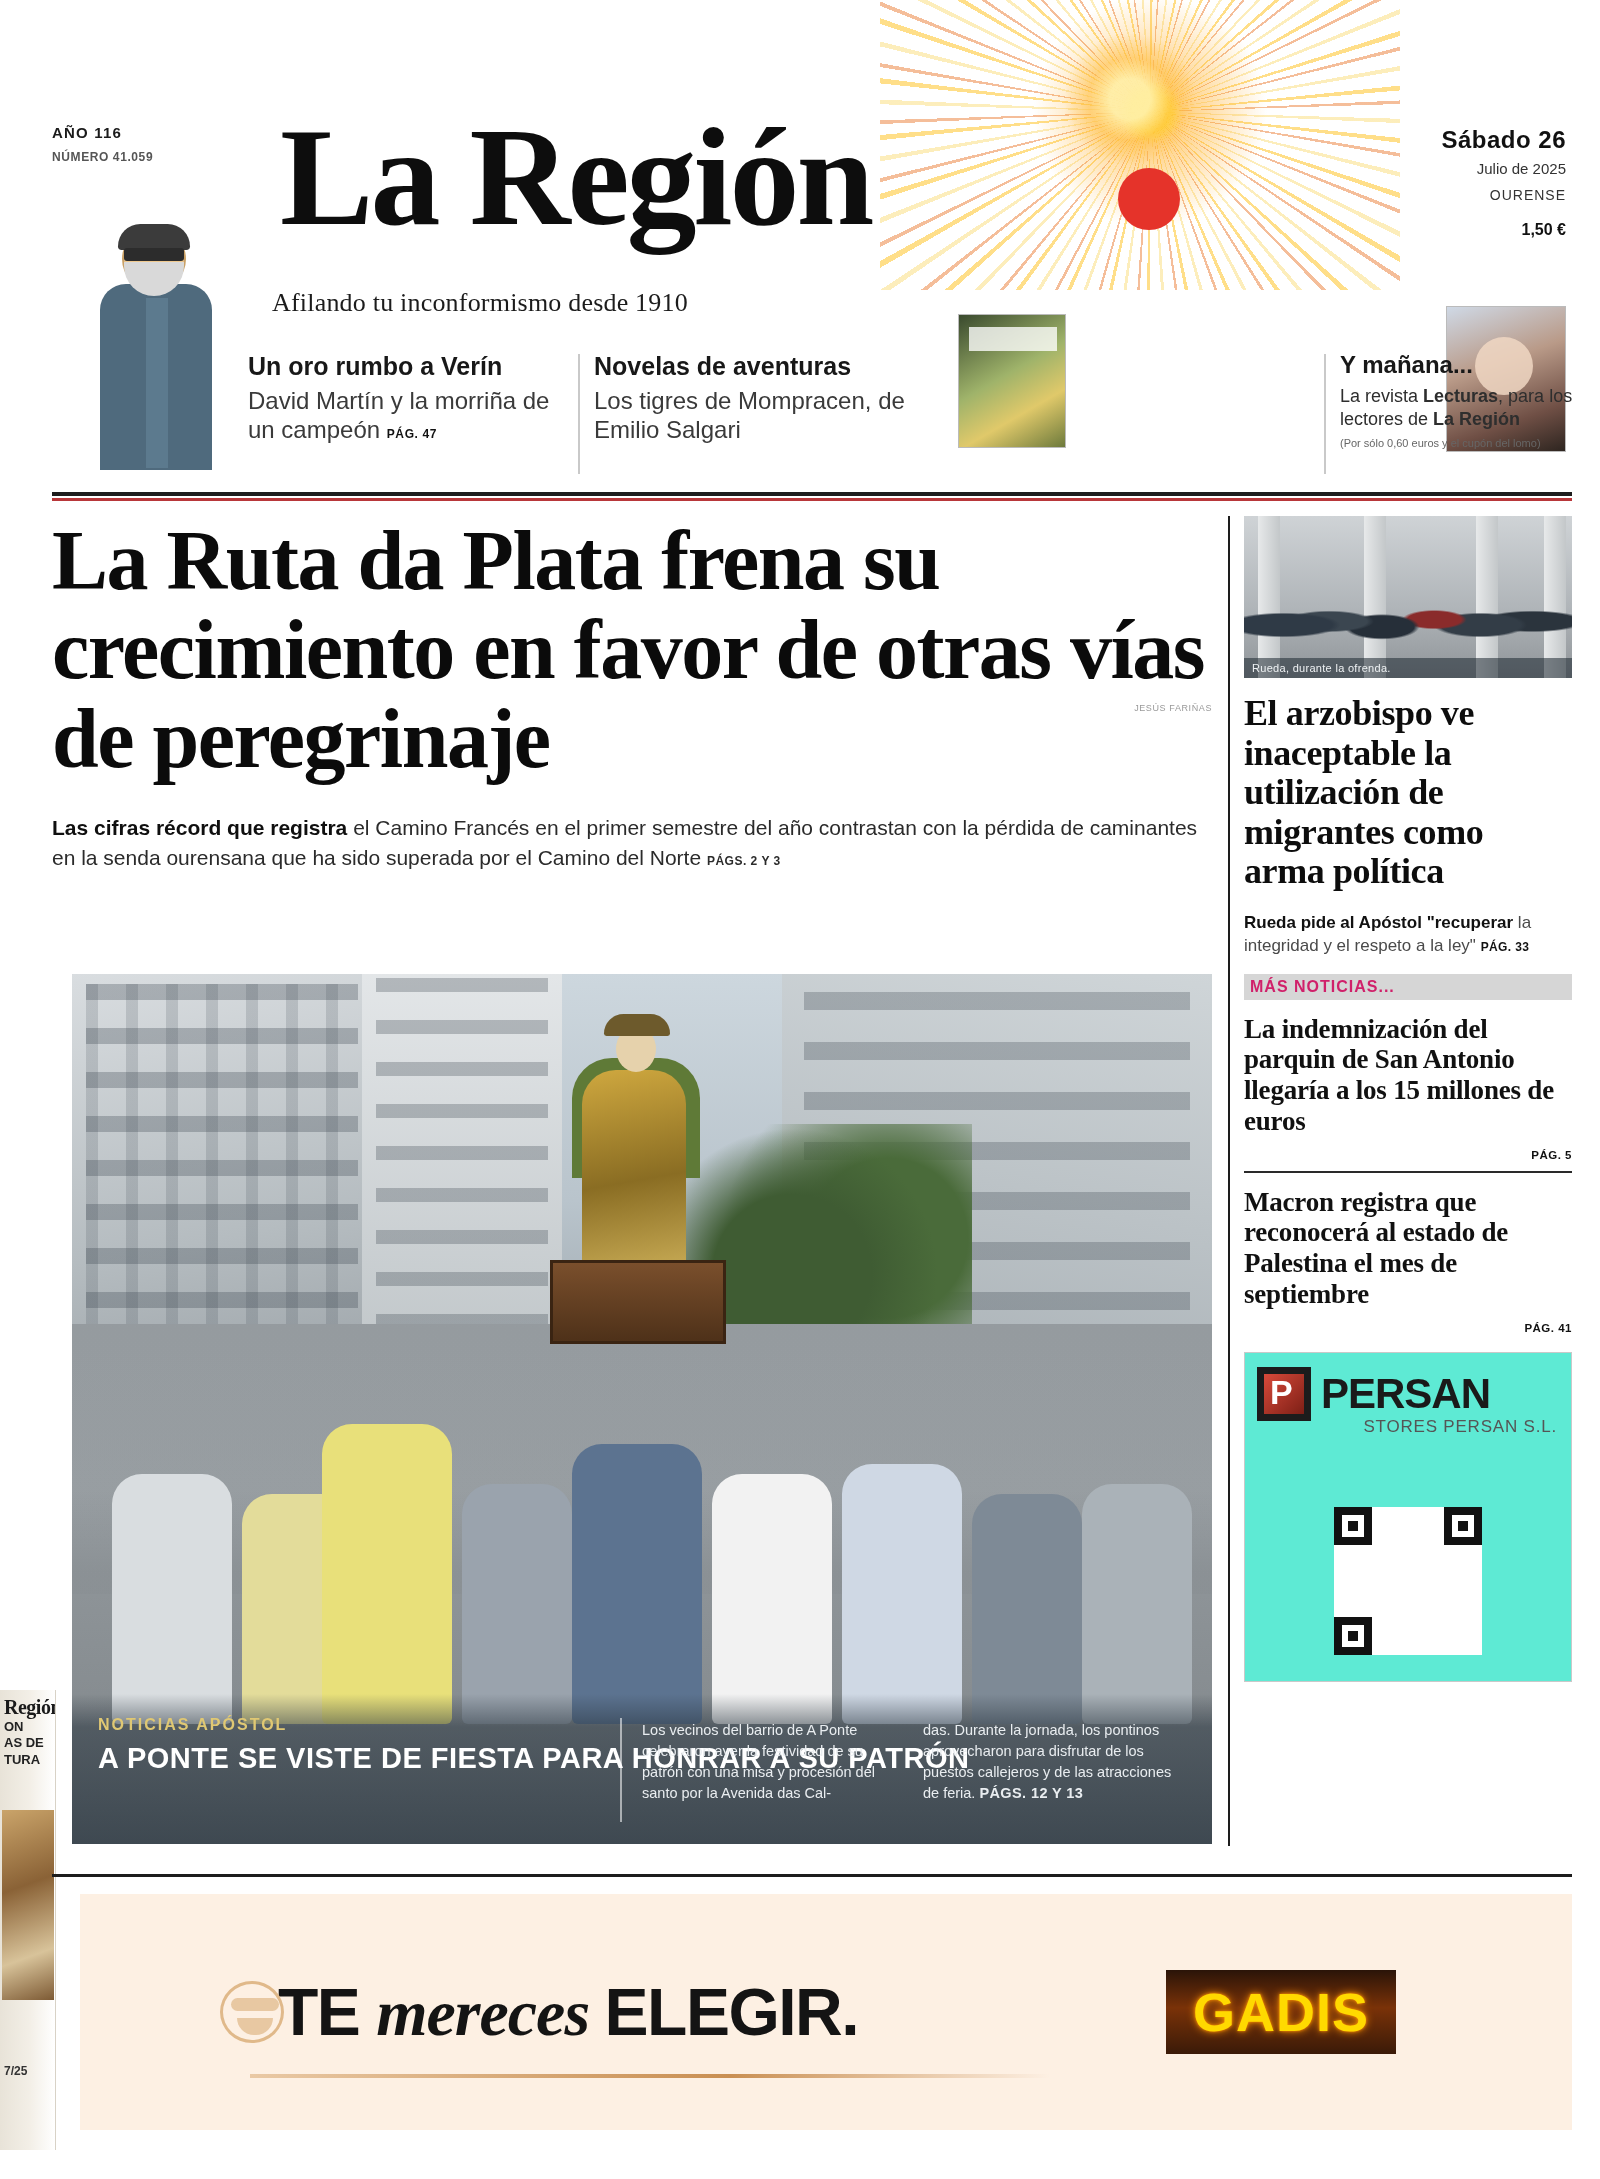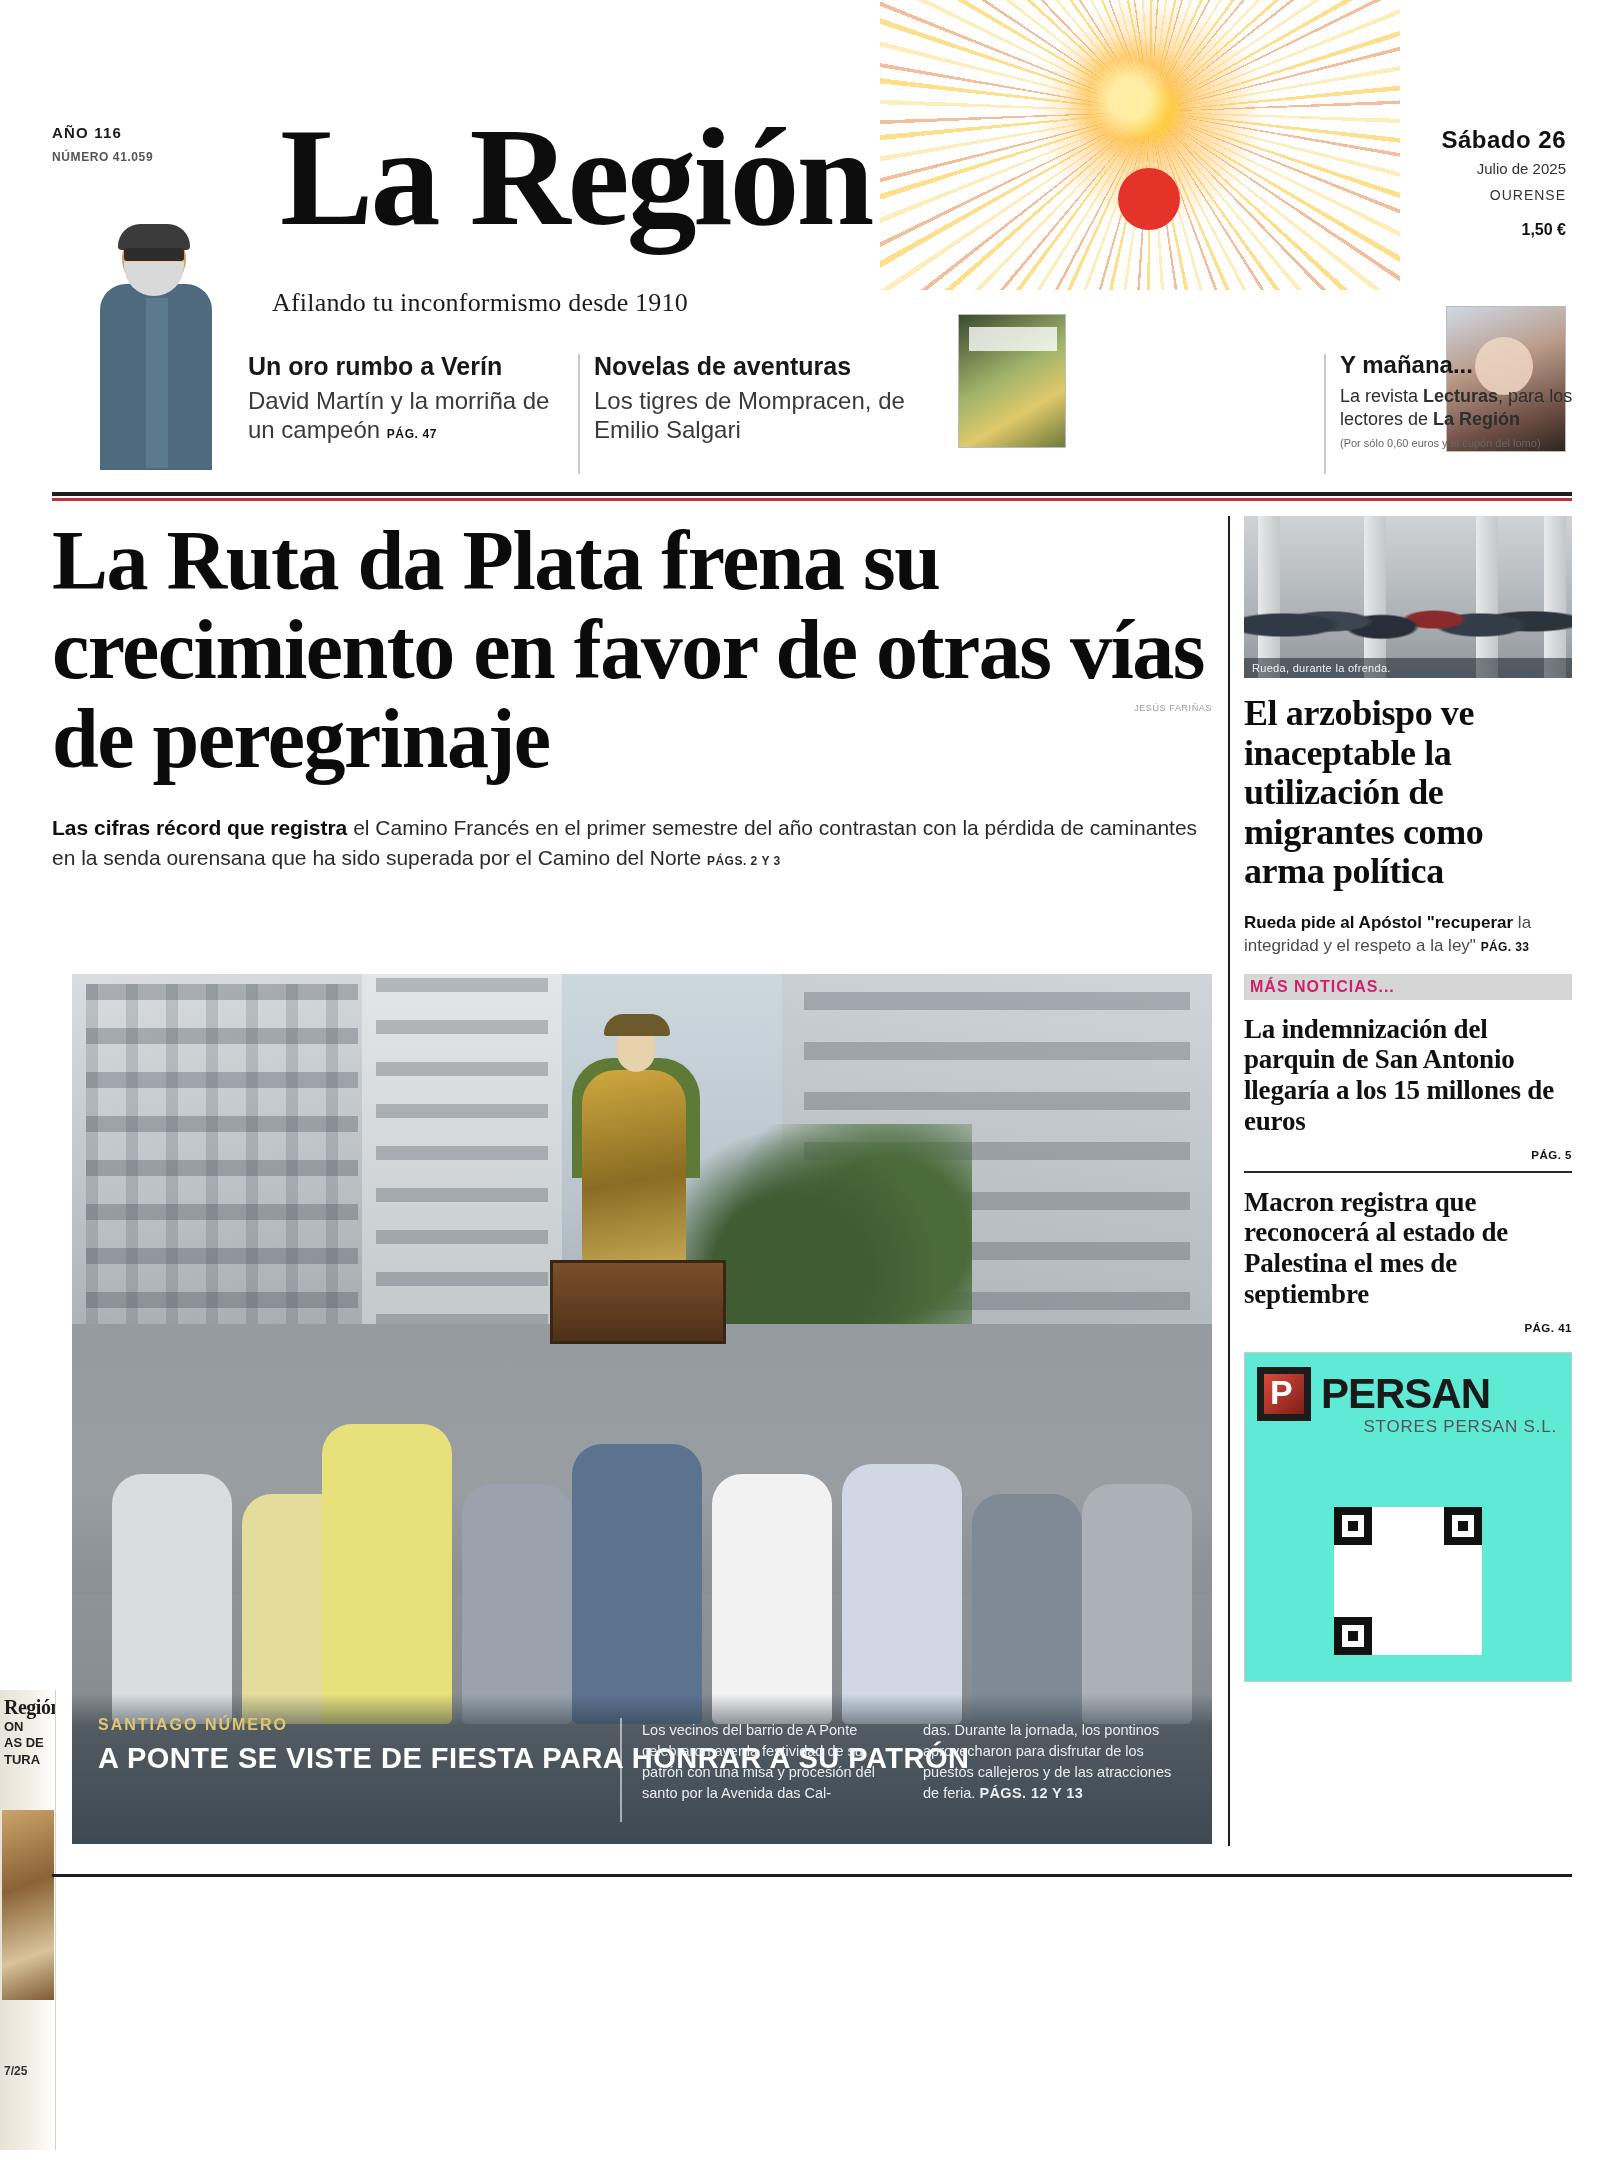--- a/index.html
+++ b/index.html
@@ -308,21 +308,21 @@
       <div class="fg" style="left:250px; width:130px; height:300px; background:#e8e07a;"></div>
       <div class="fg" style="left:390px; width:110px; height:240px; background:#9aa3ad;"></div>
       <div class="fg" style="left:500px; width:130px; height:280px; background:#5c7390;"></div>
       <div class="fg" style="left:640px; width:120px; height:250px; background:#f2f2f2;"></div>
       <div class="fg" style="left:770px; width:120px; height:260px; background:#cfd8e4;"></div>
       <div class="fg" style="left:900px; width:110px; height:230px; background:#7e8a96;"></div>
       <div class="fg" style="left:1010px; width:110px; height:240px; background:#aab2b8;"></div>
     </div>
 
     <div class="photo-cap">
-      <div class="pc-kicker">SANTIAGO NÚMERO</div>
+      <div class="pc-kicker">NOTICIAS APÓSTOL</div>
       <div class="pc-title">A PONTE SE VISTE DE FIESTA PARA HONRAR A SU PATRÓN</div>
       <div class="pc-divider"></div>
       <div class="pc-cols">
         <div class="c">Los vecinos del barrio de A Ponte celebraron ayer la festividad de su patrón con una misa y procesión del santo por la Avenida das Cal-</div>
         <div class="c"><span>das. Durante la jornada, los pontinos aprovecharon para disfrutar de los puestos callejeros y de las atracciones de feria. </span><span class="pg">PÁGS. 12 Y 13</span></div>
       </div>
     </div>
   </div>
 
   <div class="col-rule-v"></div>
@@ -370,14 +370,24 @@
             <i></i>
           </div>
           <div class="eye e3">
             <i></i>
           </div>
       </div>
     </div>
   </div>
 
   <div class="bottom-rule"></div>
+  <div class="bottom-ad">
+    <div class="ba-inner">
+      <div class="ba-face"></div>
+      <div class="ba-text"><span>TE </span><em>mereces </em><span>ELEGIR.</span></div>
+      <div class="ba-underline"></div>
+      <div class="ba-gadis">
+        <span>GADIS</span>
+      </div>
+    </div>
+  </div>
 
 </div>
 
 </body></html>

